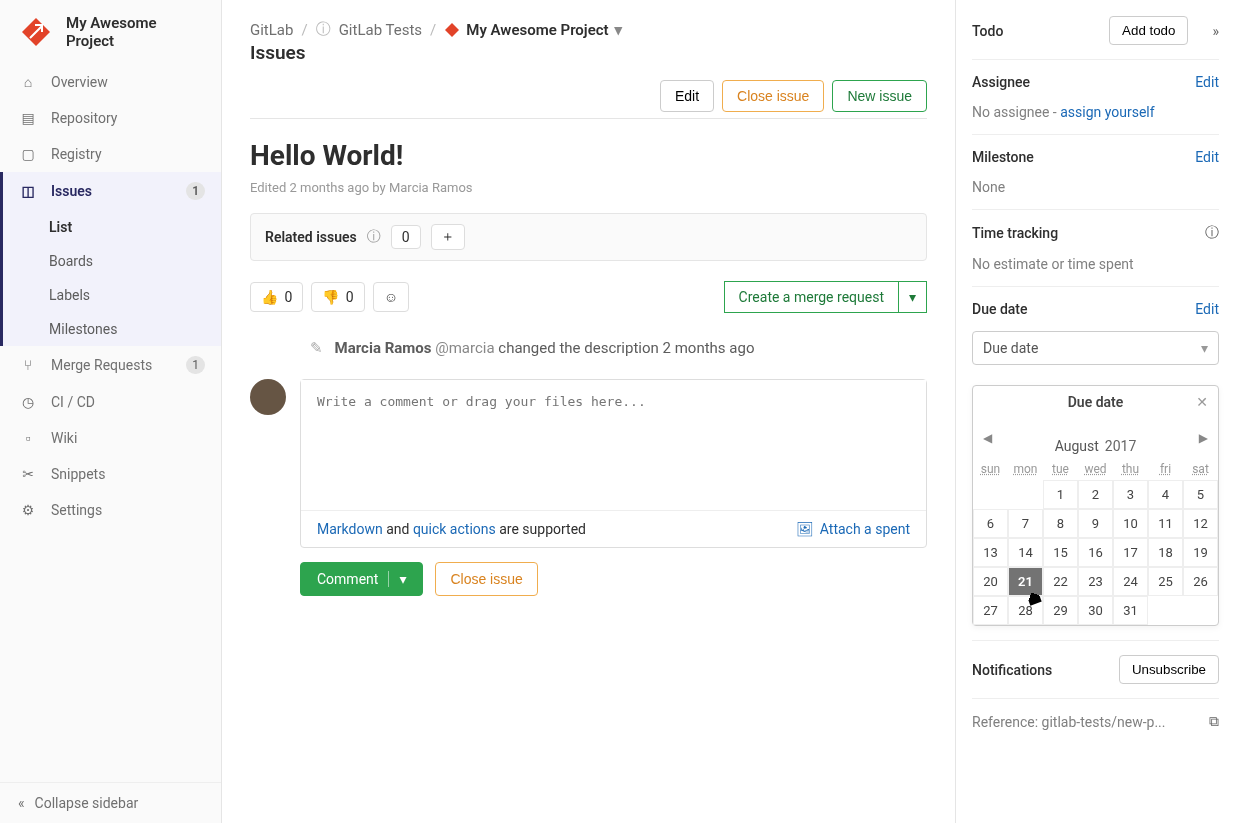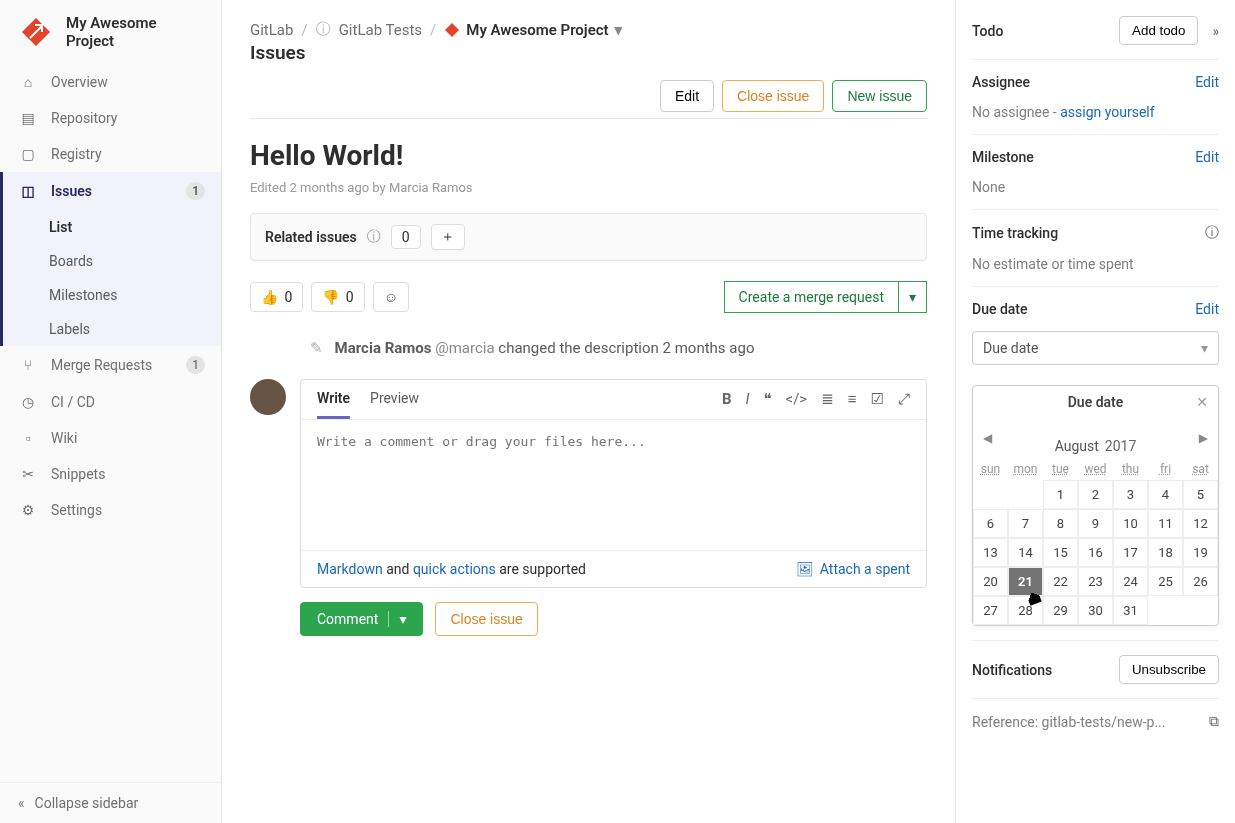--- a/index.html
+++ b/index.html
@@ -237,22 +237,22 @@
     <span>Registry</span>
   </div>
   <div class="nav-item active">
     <span class="icon">◫</span>
     <span>Issues</span>
     <span class="nav-badge">1</span>
   </div>
   <div class="subnav">
     <div class="subnav-item active">List</div>
     <div class="subnav-item">Boards</div>
+    <div class="subnav-item">Labels</div>
     <div class="subnav-item">Milestones</div>
-    <div class="subnav-item">Labels</div>
   </div>
   <div class="nav-item">
     <span class="icon">⑂</span>
     <span>Merge Requests</span>
     <span class="nav-badge">1</span>
   </div>
   <div class="nav-item">
     <span class="icon">◷</span>
     <span>CI / CD</span>
   </div>
@@ -336,34 +336,20 @@
       <strong>Marcia Ramos</strong>
       <span style="color:#888">@marcia</span>
       <span>changed the description</span>
       <span>2 months ago</span>
     </span>
   </div>
 
   <div class="comment-wrap">
     <div class="avatar-md"></div>
     <div class="comment-box">
-      <div class="comment-tabs">
-        <div class="ctab active">Write</div>
-        <div class="ctab">Preview</div>
-        <div class="ctoolbar">
-          <span><b>B</b></span>
-          <span><i>I</i></span>
-          <span>❝</span>
-          <span>&lt;/&gt;</span>
-          <span>≣</span>
-          <span>≡</span>
-          <span>☑</span>
-          <span>⤢</span>
-        </div>
-      </div>
       <textarea class="ctextarea" placeholder="Write a comment or drag your files here..." style=""></textarea>
       <div class="comment-footer">
         <span>
           <a>Markdown</a>
           <span> and </span>
           <a>quick actions</a>
           <span> are supported</span>
         </span>
         <span class="attach">
           <span>🖼</span>
@@ -378,21 +364,21 @@
       <span>Comment</span>
       <span class="caret">▾</span>
     </div>
     <button class="btn btn-orange">Close issue</button>
   </div>
 </main>
 
 <aside class="rsidebar">
   <div class="rrow">
     <span class="rlabel">Todo</span>
-    <div style="display:flex;gap:14px;align-items:center">
+    <div style="display:flex;gap:24px;align-items:center">
       <button class="rbtn">Add todo</button>
       <span style="color:#666">»</span>
     </div>
   </div>
   <div class="rdivider"></div>
 
   <div class="rrow">
     <span class="rlabel">Assignee</span>
     <span class="rlink">Edit</span>
   </div>

